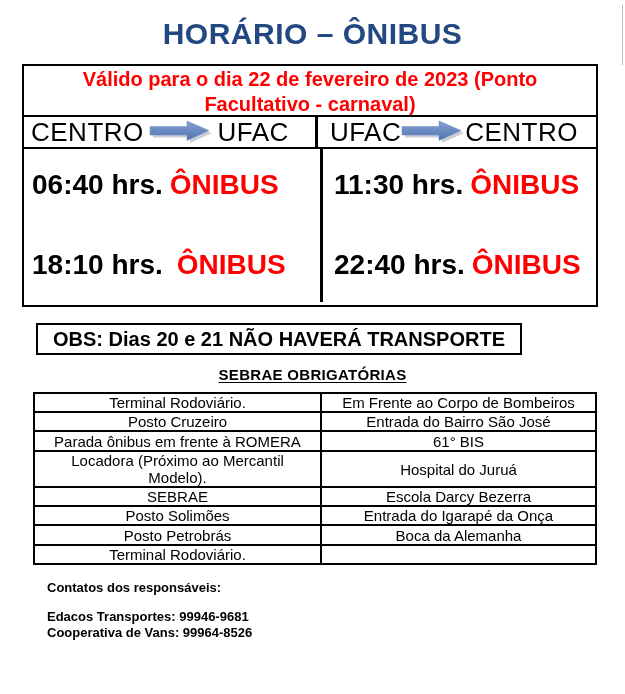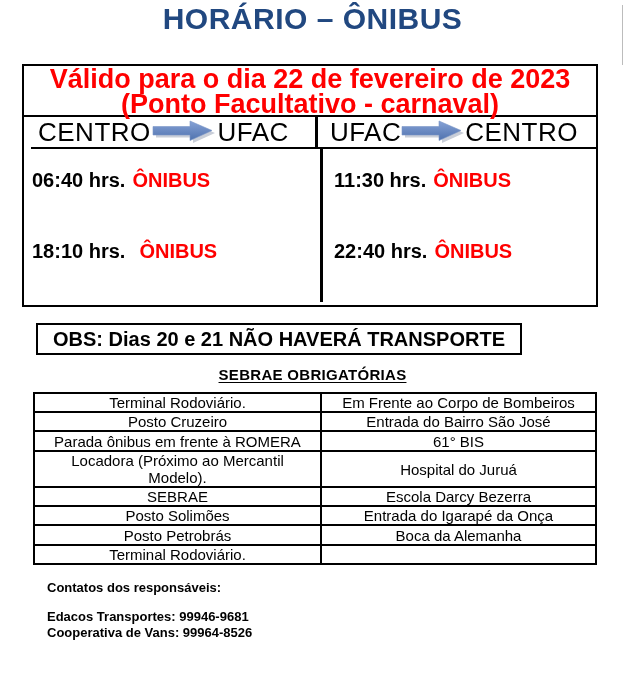--- a/index.html
+++ b/index.html
@@ -2,47 +2,47 @@
 <html><head>
 <meta charset="utf-8">
 <style>
   * { margin:0; padding:0; box-sizing:border-box; }
   html,body { background:#ffffff; }
   .page {
     position:relative; width:625px; height:694px; background:#ffffff;
     font-family:"Liberation Sans", sans-serif; color:#000; overflow:hidden;
   }
   .title {
-    position:absolute; top:2px; left:0; width:100%;
+    position:absolute; top:17px; left:0; width:100%;
     text-align:center; font-size:30px; font-weight:bold;
     color:#214880; letter-spacing:0.5px;
   }
   
   .sched {
     position:absolute; left:22px; top:64px; width:576px; height:243px;
     border:2px solid #000;
   }
   .validity-row {
     height:51px; border-bottom:2px solid #000;
-    color:#ff0000; font-weight:bold; font-size:27px; line-height:25px;
+    color:#ff0000; font-weight:bold; font-size:20px; line-height:25px;
     text-align:center; padding:1px 10px 0 10px;
   }
-  .dir-row { display:flex; height:32px; border-bottom:2px solid #000;margin-left:7px; }
+  .dir-row { display:flex; height:32px; border-bottom:2px solid #000; }
   .dir-cell {
     display:flex; align-items:center; justify-content:space-between;
     font-size:26px; letter-spacing:0.5px; color:#000;
   }
   .dir-cell.left  { width:299px; border-right:3px solid #000; padding:0 26px 0 7px; }
   .dir-cell.right { flex:1; padding:0 18px 0 12px; }
   .arrow-svg { flex:0 0 auto; }
   .times-row { display:flex; height:153px; }
   .times-cell { padding-top:20px; }
   .times-cell.left  { width:299px; border-right:3px solid #000; padding-left:8px; }
   .times-cell.right { flex:1; padding-left:11px; }
-  .time-line { font-size:20px; font-weight:bold; white-space:nowrap; }
+  .time-line { font-size:28px; font-weight:bold; white-space:nowrap; }
   .time-line + .time-line { margin-top:48px; }
   .bus { color:#ff0000; margin-left:7px; }
   .bus.wide-gap { margin-left:14px; }
   
   .obs-box {
     position:absolute; left:36px; top:323px; width:486px; height:32px;
     border:2px solid #000; text-align:center;
     font-size:20px; font-weight:bold; line-height:28px;
   }
   

